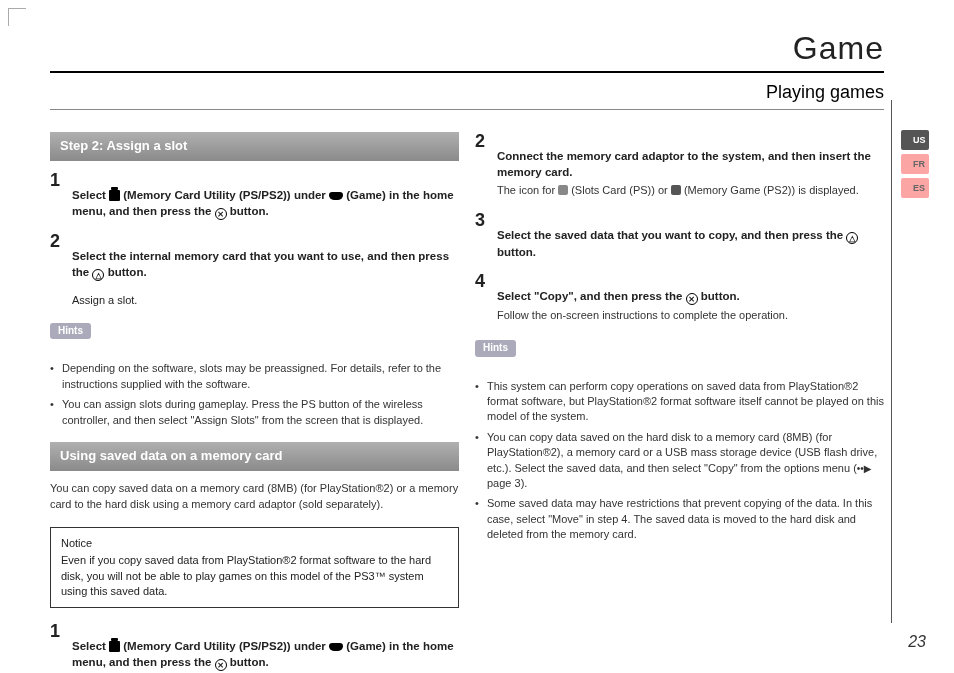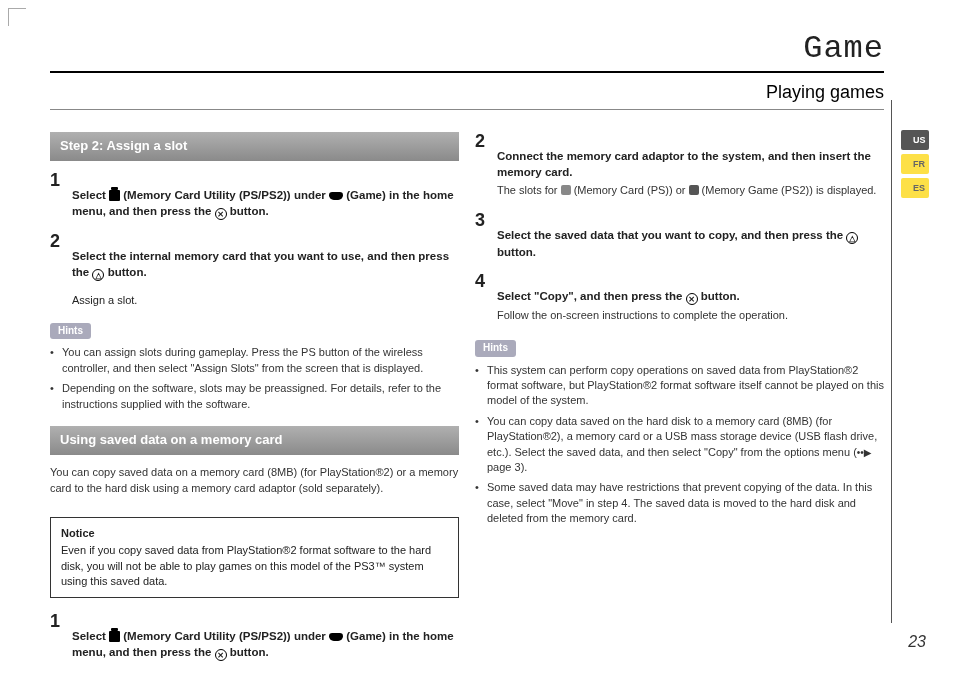--- a/index.html
+++ b/index.html
@@ -18,21 +18,21 @@
     position: relative;
   }
   .header {
     text-align: right;
     border-bottom: 2px solid #000;
     padding-bottom: 4px;
   }
   .header-title {
     font-size: 32px;
     font-weight: 300;
-    font-family: Liberation Mono, monospace;
+    font-family: Liberation Sans, sans-serif;
     letter-spacing: 1px;
   }
   .sub-rule {
     border-bottom: 1px solid #888;
     margin-top: 3px;
     display: flex;
     justify-content: flex-end;
     padding: 6px 0 6px 0;
   }
   .subtitle {
@@ -91,21 +91,21 @@
     font-size: 11px;
   }
   .hint-tag {
     display: inline-block;
     background: #aab;
     color: #fff;
     border-radius: 3px;
     padding: 1px 8px;
     font-size: 10px;
     font-weight: bold;
-    margin-bottom: 6px;
+    margin-bottom: 22px;
     margin-top: 4px;
   }
   ul.bullets {
     list-style: none;
     padding-left: 0;
     margin-bottom: 14px;
   }
   ul.bullets li {
     position: relative;
     padding-left: 12px;
@@ -116,32 +116,32 @@
   }
   ul.bullets li:before {
     content: "•";
     position: absolute;
     left: 0;
     top: 0;
   }
   .para {
     font-size: 11px;
     line-height: 1.45;
-    margin-bottom: 20px;
+    margin-bottom: 14px;
     color: #333;
   }
   .notice-box {
     border: 1px solid #333;
     padding: 8px 10px;
     margin: 8px 0 14px 0;
     font-size: 11px;
     line-height: 1.4;
   }
   .notice-box .notice-title {
-    font-weight: bold;
+    font-weight: normal;
     margin-bottom: 2px;
   }
   .icon {
     display: inline-block;
     vertical-align: -2px;
   }
   .icon-card {
     width: 11px; height: 11px; background: #000; border-radius: 1px; position: relative;
   }
   .icon-card:after {
@@ -166,21 +166,21 @@
   }
   .lang-tab {
     width: 28px;
     text-align: center;
     font-size: 9px;
     font-weight: bold;
     padding: 5px 12px;
     border-radius: 2px;
   }
   .lang-active { background: #555; color: #fff; }
-  .lang-inactive { background: #fde047; color: #666; text-align: center; }
+  .lang-inactive { background: #fca5a5; color: #666; text-align: center; }
   .vline {
     position: absolute;
     right: 62px;
     top: 100px;
     bottom: 50px;
     border-left: 1px solid #555;
   }
   .page-num {
     position: absolute;
     right: 28px;
@@ -228,22 +228,22 @@
         <div class="step-body">
           <div class="step-bold">
             <span>Select the internal memory card that you want to use, and then press the </span><span class="icon-btn">△</span><span> button.</span>
           </div>
         </div>
       </div>
       <div class="indent-sub">Assign a slot.</div>
 
       <div class="hint-tag">Hints</div>
       <ul class="bullets">
+        <li>Depending on the software, slots may be preassigned. For details, refer to the instructions supplied with the software.</li>
         <li>You can assign slots during gameplay. Press the PS button of the wireless controller, and then select "Assign Slots" from the screen that is displayed.</li>
-        <li>Depending on the software, slots may be preassigned. For details, refer to the instructions supplied with the software.</li>
       </ul>
 
       <div class="section-bar">Using saved data on a memory card</div>
 
       <div class="para">You can copy saved data on a memory card (8MB) (for PlayStation®2) or a memory card to the hard disk using a memory card adaptor (sold separately).</div>
 
       <div class="notice-box">
         <div class="notice-title">Notice</div>
         <div>Even if you copy saved data from PlayStation®2 format software to the hard disk, you will not be able to play games on this model of the PS3™ system using this saved data.</div>
       </div>
@@ -257,21 +257,21 @@
 
     </div>
 
     <div class="col">
 
       <div class="step">
         <div class="step-num">2</div>
         <div class="step-body">
           <div class="step-bold">Connect the memory card adaptor to the system, and then insert the memory card.</div>
           <div class="step-sub">
-            <span>The slots for </span><span class="icon-square"></span><span> (Memory Card (PS)) or </span><span class="icon-square" style="background:#555"></span><span> (Memory Game (PS2)) is displayed.</span>
+            <span>The icon for </span><span class="icon-square"></span><span> (Slots Card (PS)) or </span><span class="icon-square" style="background:#555"></span><span> (Memory Game (PS2)) is displayed.</span>
           </div>
         </div>
       </div>
 
       <div class="step">
         <div class="step-num">3</div>
         <div class="step-body step-bold">
           <span>Select the saved data that you want to copy, and then press the </span><span class="icon-btn">△</span><span> button.</span>
         </div>
       </div>

